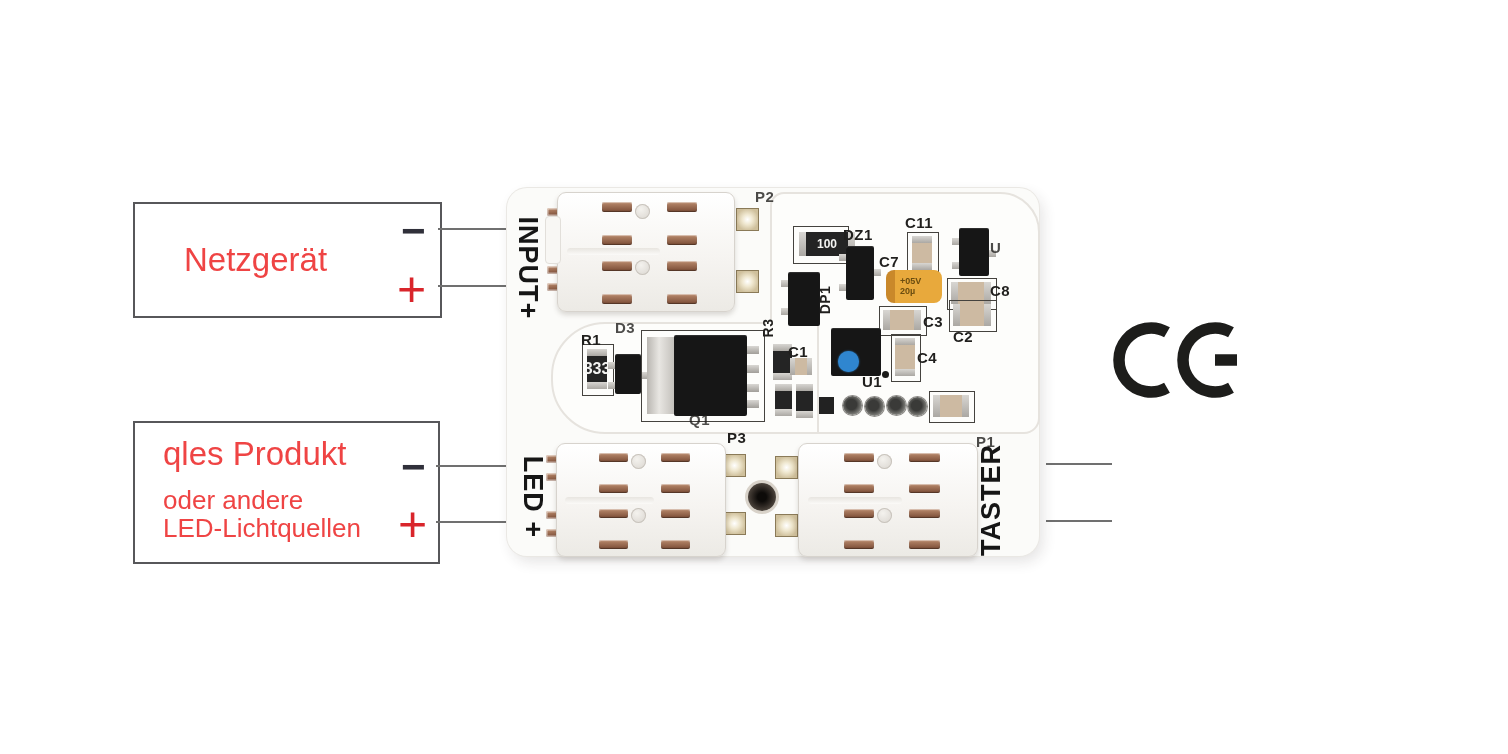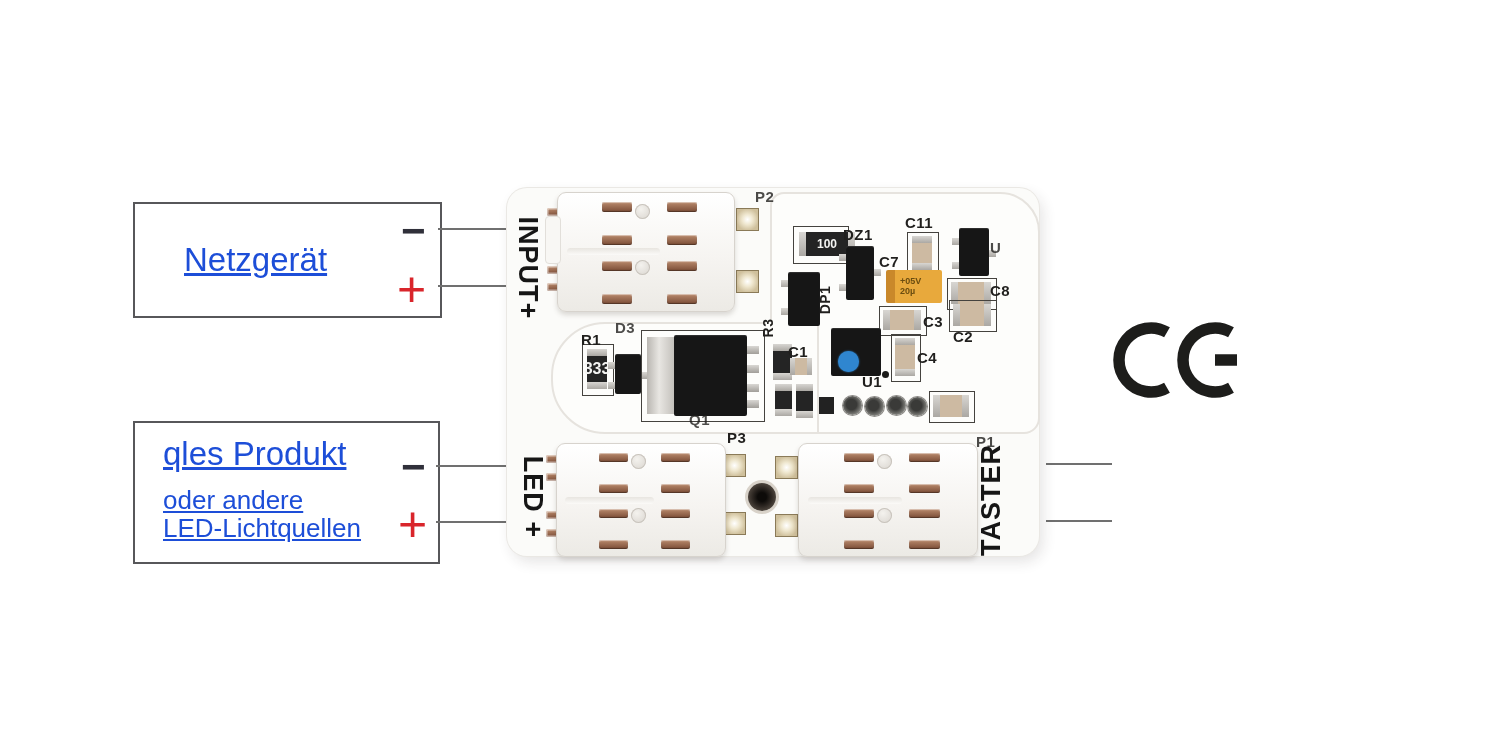--- a/index.html
+++ b/index.html
@@ -4,21 +4,21 @@
 <style>
   html,body{margin:0;padding:0;background:#ffffff;}
   .stage{position:relative;width:1508px;height:754px;background:#ffffff;
          font-family:"Liberation Sans",sans-serif;overflow:hidden;}
 
   
   .lbox{position:absolute;background:#fff;border:2px solid #57575a;}
   #box-power{left:133px;top:202px;width:305px;height:112px;}
   #box-led{left:133px;top:421px;width:303px;height:139px;}
   #box-taster{left:1112px;top:435px;width:280px;height:113px;}
-  .btxt{position:absolute;color:#1d4ed8;white-space:nowrap;text-decoration:underline;}
+  .btxt{position:absolute;color:#ef4444;white-space:nowrap;}
   .t33{font-size:33px;line-height:34px;}
   .t26{font-size:26px;line-height:27px;}
   .t30{font-size:30px;line-height:31px;}
   .sign{position:absolute;white-space:nowrap;}
   .sign.minus{font-size:42px;line-height:42px;font-weight:bold;color:#30303a;}
   .sign.plus{font-size:50px;line-height:50px;font-weight:400;color:#d9252b;}
 
   
   .wire{position:absolute;height:2px;background:#707070;}
 
@@ -76,21 +76,21 @@
   .black{background:#161616;border-radius:2px;box-shadow:inset 0 1px 1px rgba(255,255,255,.12);}
   .stub{position:absolute;width:9px;height:7px;z-index:3;
         background:linear-gradient(#d9d7d3,#a9a6a1);}
   .ccap{display:flex;}
   .ccap .end{background:linear-gradient(#d8d6d2,#aba8a3);flex:0 0 7px;}
   .ccap .mid{background:#cdbaa2;flex:1;}
   .ccap.vert{flex-direction:column;}
   .ccap.vert .end{flex:0 0 7px;}
   .rtext{display:flex;align-items:center;justify-content:center;color:#f4f4f2;
          font-weight:bold;font-size:12px;background:#242424;flex:1;}
-  .tant{background:linear-gradient(90deg,#c9882a 0 9px,#e8a93c 9px);border-radius:2px;
+  .tant{background:linear-gradient(90deg,#c9882a 0 9px,#e8a93c 9px);border-radius:8px;
         color:#6b4d10;font-size:9px;line-height:10px;font-weight:bold;
         padding:6px 0 0 14px;box-sizing:border-box;}
   .mtab{background:linear-gradient(90deg,#b9b6b1,#e8e6e2 45%,#c4c1bc);}
   .pin{position:absolute;width:12px;height:8px;z-index:3;
        background:linear-gradient(#d9d7d3,#a19e99);}
   .bluedot{position:absolute;width:21px;height:21px;border-radius:50%;background:#2f86d0;
            box-shadow:0 0 2px #2f86d0;z-index:4;}
   .dot{position:absolute;width:7px;height:7px;border-radius:50%;background:#1b1b19;z-index:4;}
   .blacksq{position:absolute;width:15px;height:17px;background:#222;z-index:3;}
 

